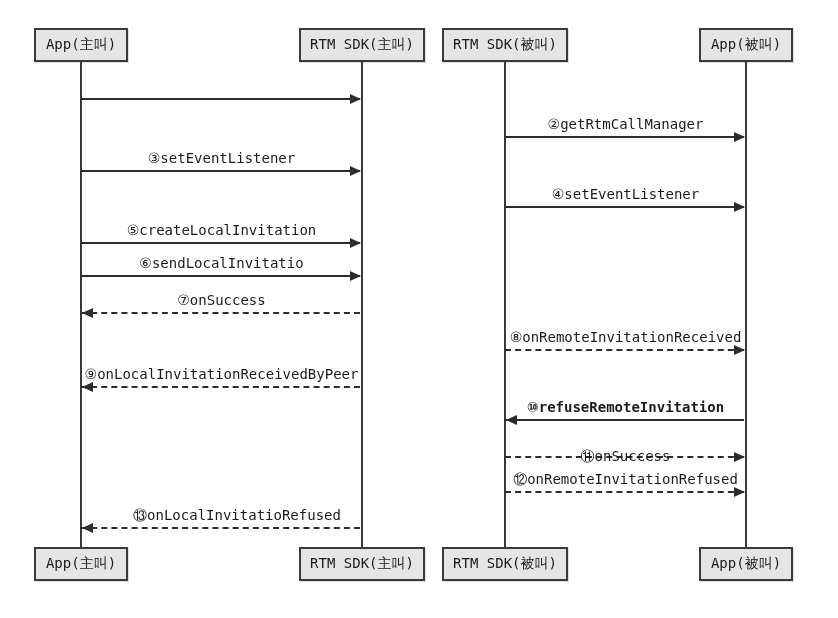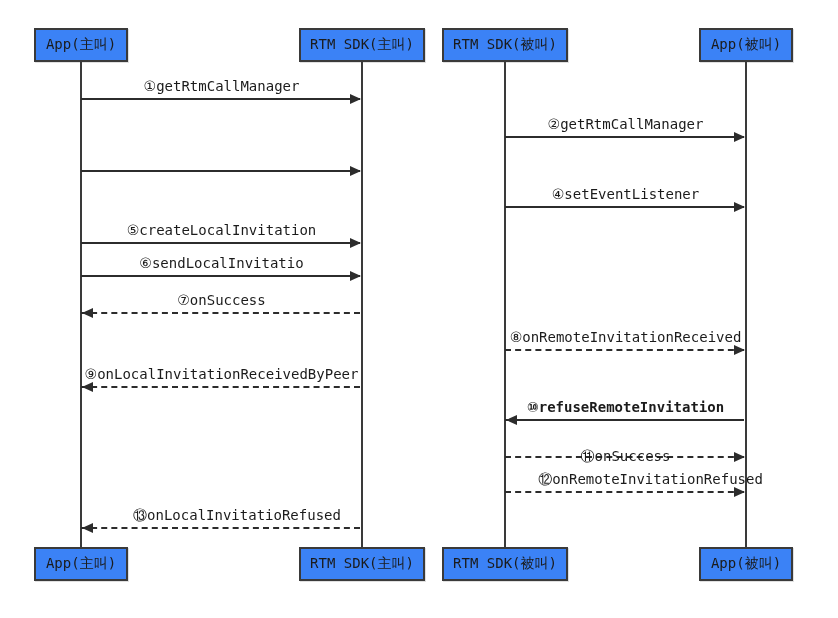--- a/index.html
+++ b/index.html
@@ -8,21 +8,21 @@
     width: 838px;
     height: 618px;
     background: #ffffff;
     overflow: hidden;
     font-family: "DejaVu Sans Mono", "DejaVu Sans", monospace;
   }
   .actor-box {
     position: absolute;
     box-sizing: border-box;
     border: 2px solid #3a3a3a;
-    background: #3b82f6;
+    background: #e5e5e5;
     display: flex;
     align-items: center;
     justify-content: center;
     font-size: 14px;
     color: #1b1b1b;
     white-space: nowrap;
     box-shadow: 1px 1px 0 rgba(0,0,0,0.12);
   }
   .lifeline {
     position: absolute;
@@ -66,26 +66,26 @@
     <div class="actor-box" style="left: 299px; top: 547px; width: 126px; height: 34px;">RTM SDK(主叫)</div>
     <div class="lifeline" style="left: 361px; top: 61px; height: 487px;"></div>
     <div class="actor-box" style="left: 442px; top: 28px; width: 126px; height: 34px;">RTM SDK(被叫)</div>
     <div class="actor-box" style="left: 442px; top: 547px; width: 126px; height: 34px;">RTM SDK(被叫)</div>
     <div class="lifeline" style="left: 504px; top: 61px; height: 487px;"></div>
     <div class="actor-box" style="left: 699px; top: 28px; width: 94px; height: 34px;">App(被叫)</div>
     <div class="actor-box" style="left: 699px; top: 547px; width: 94px; height: 34px;">App(被叫)</div>
     <div class="lifeline" style="left: 745px; top: 61px; height: 487px;"></div>
     <div class="msg-line solid" style="left: 81px; width: 279px; top: 98px;"></div>
     <div class="arrow-head right" style="top: 94px; left: 350px;"></div>
-    <div class="msg-label" style="left: 221.5px; top: 78px;">①getRtmCallManager</div>
     <div class="msg-line solid" style="left: 505px; width: 239px; top: 136px;"></div>
     <div class="arrow-head right" style="top: 132px; left: 734px;"></div>
     <div class="msg-label" style="left: 625.5px; top: 116px;">②getRtmCallManager</div>
     <div class="msg-line solid" style="left: 81px; width: 279px; top: 170px;"></div>
     <div class="arrow-head right" style="top: 166px; left: 350px;"></div>
+    <div class="msg-label" style="left: 221.5px; top: 150px;">③setEventListener</div>
     <div class="msg-line solid" style="left: 505px; width: 239px; top: 206px;"></div>
     <div class="arrow-head right" style="top: 202px; left: 734px;"></div>
     <div class="msg-label" style="left: 625.5px; top: 186px;">④setEventListener</div>
     <div class="msg-line solid" style="left: 81px; width: 279px; top: 242px;"></div>
     <div class="arrow-head right" style="top: 238px; left: 350px;"></div>
     <div class="msg-label" style="left: 221.5px; top: 222px;">⑤createLocalInvitation</div>
     <div class="msg-line solid" style="left: 81px; width: 279px; top: 275px;"></div>
     <div class="arrow-head right" style="top: 271px; left: 350px;"></div>
     <div class="msg-label" style="left: 221.5px; top: 255px;">⑥sendLocalInvitatio</div>
     <div class="msg-line dashed" style="left: 81px; width: 279px; top: 312px;"></div>
@@ -98,17 +98,17 @@
     <div class="arrow-head left" style="top: 382px; left: 82px;"></div>
     <div class="msg-label" style="left: 221.5px; top: 366px;">⑨onLocalInvitationReceivedByPeer</div>
     <div class="msg-line solid" style="left: 505px; width: 239px; top: 419px;"></div>
     <div class="arrow-head left" style="top: 415px; left: 506px;"></div>
     <div class="msg-label" style="left: 625.5px; top: 399px; font-weight: bold;">⑩refuseRemoteInvitation</div>
     <div class="msg-line dashed" style="left: 505px; width: 239px; top: 456px;"></div>
     <div class="arrow-head right" style="top: 452px; left: 734px;"></div>
     <div class="msg-label" style="left: 625.5px; top: 448px;">⑪onSuccess</div>
     <div class="msg-line dashed" style="left: 505px; width: 239px; top: 491px;"></div>
     <div class="arrow-head right" style="top: 487px; left: 734px;"></div>
-    <div class="msg-label" style="left: 625.5px; top: 471px; margin-left: 25px;">⑫onRemoteInvitationRefused</div>
+    <div class="msg-label" style="left: 625.5px; top: 471px;">⑫onRemoteInvitationRefused</div>
     <div class="msg-line dashed" style="left: 81px; width: 279px; top: 527px;"></div>
     <div class="arrow-head left" style="top: 523px; left: 82px;"></div>
     <div class="msg-label" style="left: 221.5px; top: 507px; padding-left: 31px;">⑬onLocalInvitatioRefused</div>
   </div>
 
 </body></html>

